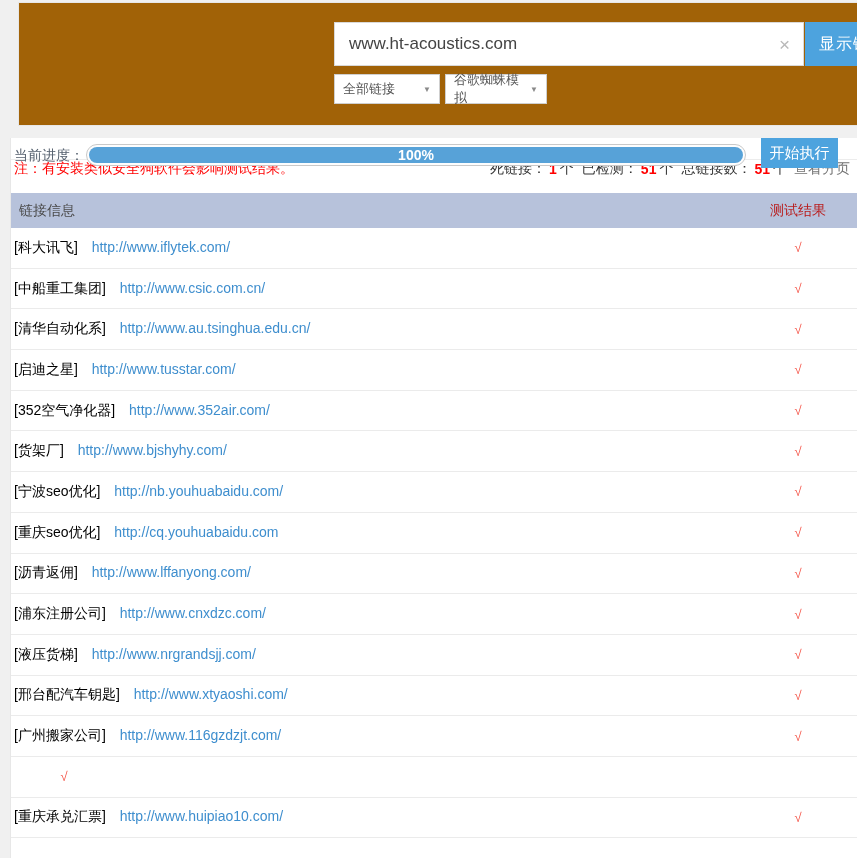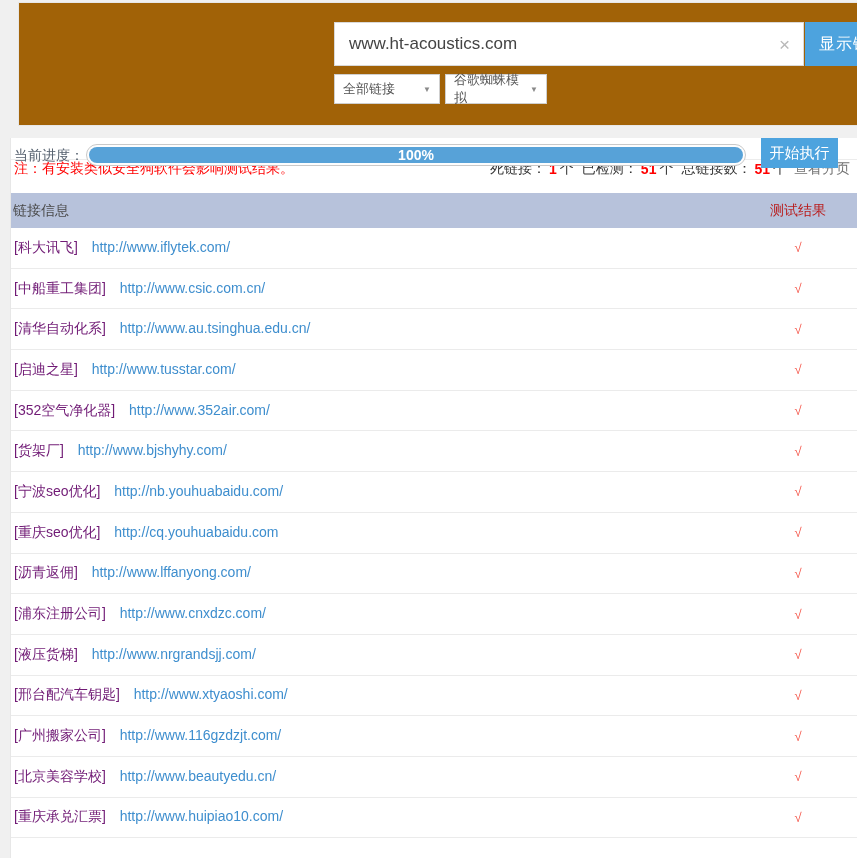--- a/index.html
+++ b/index.html
@@ -71,30 +71,30 @@
     padding:0 7px 16px 3px;
   }
   .note-text { color:#ff0000; }
   .stats { display:flex; align-items:center; color:#333; white-space:nowrap; }
   .stats .num { color:#ff0000; font-weight:bold; margin:0 3px; }
   .stats .gap { margin-left:8px; }
   .page-link { color:#737373; margin-left:7px; cursor:pointer; text-decoration:none; }
   
   .tbl-header {
     height:35px; background:#b7c2db; display:flex; align-items:center;
-    padding-left:2px; color:#4a4a4a;
+    padding-left:8px; color:#4a4a4a;
   }
   .col-left { flex:1; }
   .col-result { width:100px; margin-right:9px; text-align:center; }
   .tbl-header .col-result { color:#b91c1c; }
   .tbl-row {
     height:40.7px; display:flex; align-items:center; padding-left:3px;
     border-bottom:1px solid #ebebeb; background:#fff;
   }
-  .row-name { color:#701a75; }
+  .row-name { color:#000000; }
   .row-url { color:#3e8ece; margin-left:10px; cursor:pointer; }
   .row-result { width:100px; margin-right:9px; text-align:center; color:#f5584c; font-size:13px; }
 </style>
 </head>
 <body>
 
 <div class="top-panel">
   <div class="search-box">
     <input type="text" value="www.ht-acoustics.com" style="">
     <span class="clear-x">×</span>
@@ -242,24 +242,20 @@
 
   <div class="tbl-row">
     <span class="col-left">
       <span class="row-name">[广州搬家公司]</span>
       <span class="row-url">http://www.116gzdzjt.com/</span>
     </span>
     <span class="row-result">√</span>
   </div>
 
   <div class="tbl-row">
-    <span class="col-left">
-      <span class="row-name">[北京美容学校]</span>
-      <span class="row-url">http://www.beautyedu.cn/</span>
-    </span>
     <span class="row-result">√</span>
   </div>
 
   <div class="tbl-row">
     <span class="col-left">
       <span class="row-name">[重庆承兑汇票]</span>
       <span class="row-url">http://www.huipiao10.com/</span>
     </span>
     <span class="row-result">√</span>
   </div>

